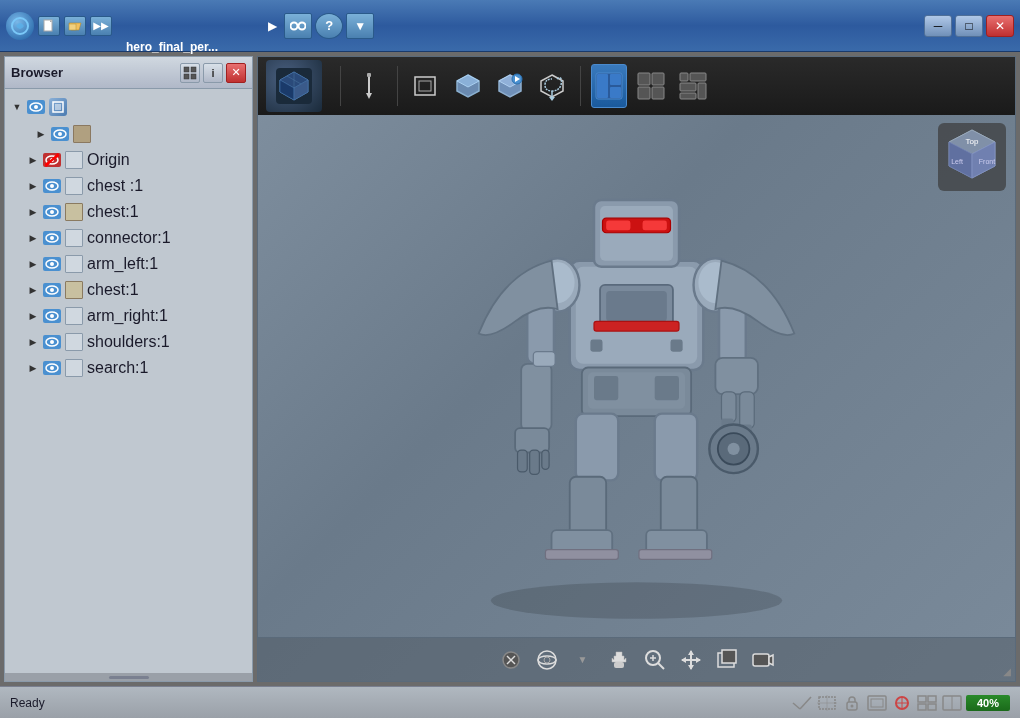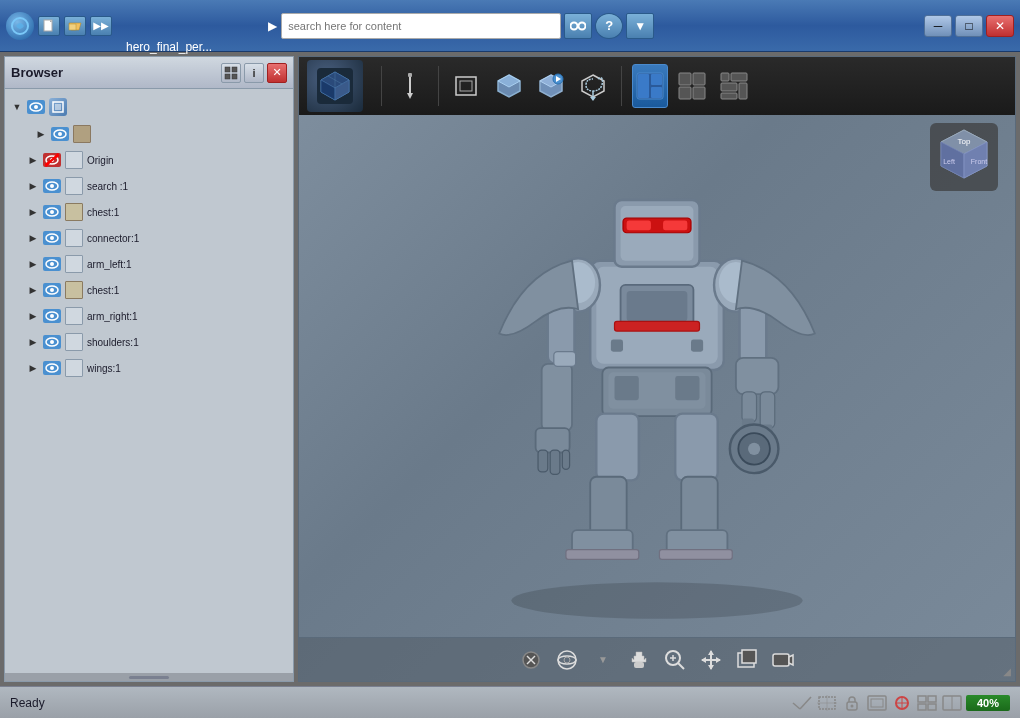--- a/index.html
+++ b/index.html
@@ -40,21 +40,21 @@
       width: 22px; height: 20px;
       background: linear-gradient(to bottom, #7ab0d8, #4a80b0);
       border: 1px solid #2a5a8a;
       border-radius: 2px;
       display: flex; align-items: center; justify-content: center;
       cursor: pointer; color: white; font-size: 10px;
     }
     .title-filename {
       color: white;
       font-size: 12px;
-      font-weight: normal;
+      font-weight: bold;
       padding: 0 8px;
       flex: 0 0 auto;
       min-width: 150px;
       margin-top: 43px;
     }
     .title-arrow {
       color: white;
       margin-right: 4px;
     }
     .search-bar {
@@ -114,21 +114,21 @@
 
     
     .main-area {
       display: flex;
       height: calc(718px - 52px - 32px);
       position: relative;
     }
 
     
     .browser-panel {
-      width: 290px;
+      width: 249px;
       background: #c0c8d0;
       border: 1px solid #8a9aaa;
       margin: 4px;
       display: flex;
       flex-direction: column;
     }
     .browser-header {
       height: 32px;
       background: linear-gradient(to bottom, #d0d8e0, #b0b8c8);
       border-bottom: 1px solid #8a9aaa;
@@ -206,21 +206,21 @@
       border: 1px solid #8a9aaa;
       border-radius: 1px;
     }
     .tree-node-icon-group {
       width: 18px; height: 18px;
       background: #c8c0a0;
       border: 1px solid #8a7a60;
       border-radius: 1px;
     }
     .tree-label {
-      font-size: 10px;
+      font-size: 16px;
       color: #1a1a2a;
       font-weight: 500;
     }
     .tree-item {
       padding: 1px 6px 1px 22px;
       display: flex;
       align-items: center;
       gap: 4px;
       height: 26px;
       cursor: pointer;
@@ -273,21 +273,21 @@
     .robot-area {
       position: absolute;
       top: 58px; left: 0; right: 0; bottom: 44px;
       display: flex; align-items: center; justify-content: center;
       overflow: hidden;
     }
 
     
     .nav-cube {
       position: absolute;
-      top: 65px; right: 16px;
+      top: 65px; right: 8px;
       width: 70px; height: 70px;
     }
 
     
     .bottom-toolbar {
       position: absolute;
       bottom: 0; left: 0; right: 0;
       height: 44px;
       display: flex;
       align-items: center;
@@ -381,21 +381,20 @@
         </svg>
     </div>
     <div class="title-btn">
       <span style="color:white;font-size:10px;">▶▶</span>
     </div>
   </div>
 
   <div class="title-filename">hero_final_per...</div>
   <div class="title-arrow">▶</div>
 
-  <input class="search-bar" type="text" placeholder="search here for content" style="">
 
   <div class="search-icon-btn">
     <svg width="16" height="14" viewBox="0 0 16 14">
       <circle cx="4" cy="7" r="3.5" fill="none" stroke="white" stroke-width="2"></circle>
       <circle cx="12" cy="7" r="3.5" fill="none" stroke="white" stroke-width="2"></circle>
       <path d="M7 7 L9 7" stroke="white" stroke-width="1.5"></path>
     </svg>
   </div>
   <div class="help-btn">
     <span style="color:white;font-weight:bold;font-size:13px;">?</span>
@@ -484,21 +483,21 @@
 
       <div class="tree-item">
         <div class="tree-expand">▶</div>
         <div class="eye-icon">
           <svg width="14" height="10" viewBox="0 0 14 10">
               <ellipse cx="7" cy="5" rx="6" ry="4" fill="none" stroke="white" stroke-width="1.5"></ellipse>
               <circle cx="7" cy="5" r="2" fill="white"></circle>
             </svg>
         </div>
         <div class="tree-node-icon"></div>
-        <span class="tree-label">search :1</span>
+        <span class="tree-label">chest :1</span>
       </div>
 
       <div class="tree-item">
         <div class="tree-expand">▶</div>
         <div class="eye-icon">
           <svg width="14" height="10" viewBox="0 0 14 10">
               <ellipse cx="7" cy="5" rx="6" ry="4" fill="none" stroke="white" stroke-width="1.5"></ellipse>
               <circle cx="7" cy="5" r="2" fill="white"></circle>
             </svg>
         </div>
@@ -568,21 +567,21 @@
 
       <div class="tree-item">
         <div class="tree-expand">▶</div>
         <div class="eye-icon">
           <svg width="14" height="10" viewBox="0 0 14 10">
               <ellipse cx="7" cy="5" rx="6" ry="4" fill="none" stroke="white" stroke-width="1.5"></ellipse>
               <circle cx="7" cy="5" r="2" fill="white"></circle>
             </svg>
         </div>
         <div class="tree-node-icon"></div>
-        <span class="tree-label">wings:1</span>
+        <span class="tree-label">search:1</span>
       </div>
 
     </div>
 
     <div style="height:8px;background:#9aa0a8;cursor:ns-resize;display:flex;align-items:center;justify-content:center;">
       <div style="width:40px;height:3px;background:#7a8090;border-radius:2px;"></div>
     </div>
   </div>
 
   <div class="viewport">

